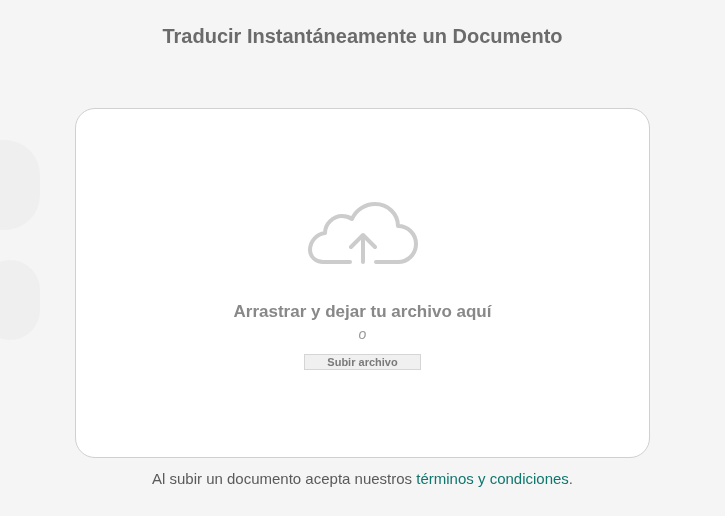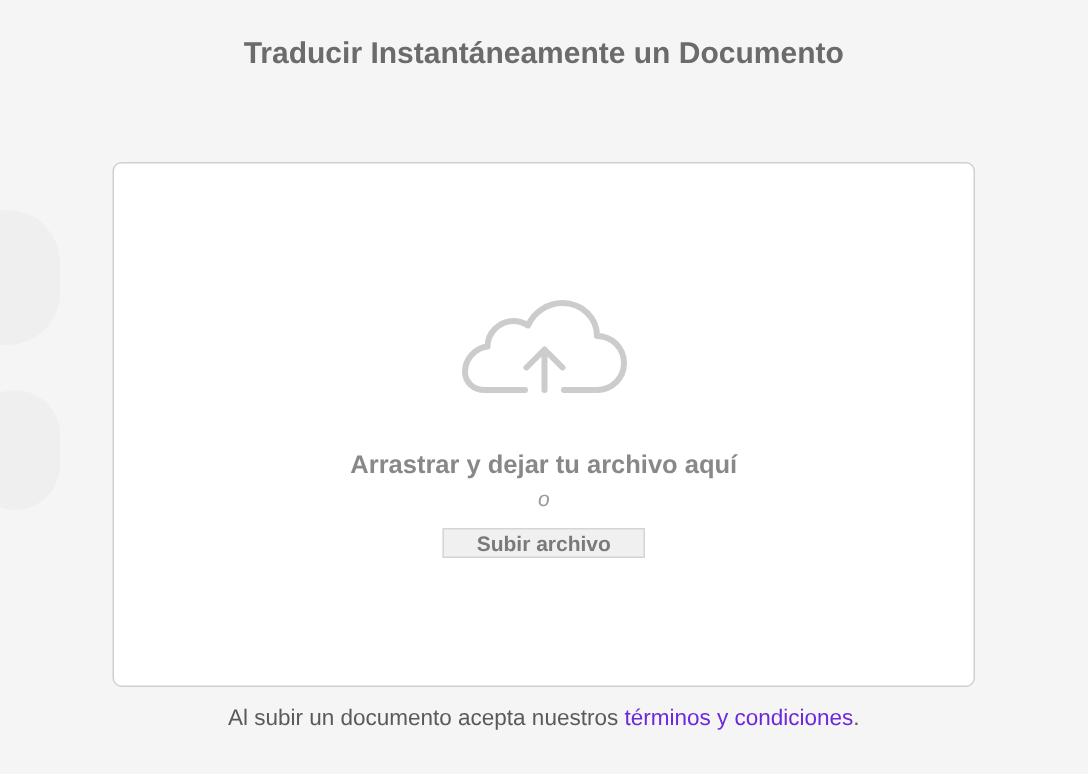--- a/index.html
+++ b/index.html
@@ -44,21 +44,21 @@
       font-weight: 700;
       padding-top: 25px;
     }
     
     .upload-container {
       margin: 60px auto 0;
       width: 575px;
       height: 350px;
       background: #ffffff;
       border: 1px solid #d0d0d0;
-      border-radius: 6px;
+      border-radius: 20px;
       display: flex;
       flex-direction: column;
       align-items: center;
       justify-content: center;
     }
     
     .cloud-icon {
       width: 120px;
       height: 80px;
       margin-bottom: 25px;
@@ -80,36 +80,36 @@
       color: #9a9a9a;
       font-size: 14px;
       font-style: italic;
       margin-bottom: 12px;
     }
     
     .upload-button {
       background: #f0f0f0;
       border: 1px solid #d5d5d5;
       color: #7a7a7a;
-      font-size: 14px;
+      font-size: 11px;
       font-weight: 600;
       padding: 1px 22px;
       cursor: pointer;
       font-family: inherit;
     }
     
     .terms-text {
       text-align: center;
       color: #5a5a5a;
       font-size: 15px;
       margin-top: 12px;
     }
     
     .terms-link {
-      color: #6d28d9;
+      color: #0f766e;
       text-decoration: none;
       cursor: pointer;
     }
   </style>
 </head>
 <body>
 
 <div class="bg-shape-1"></div>
 <div class="bg-shape-2"></div>
 

